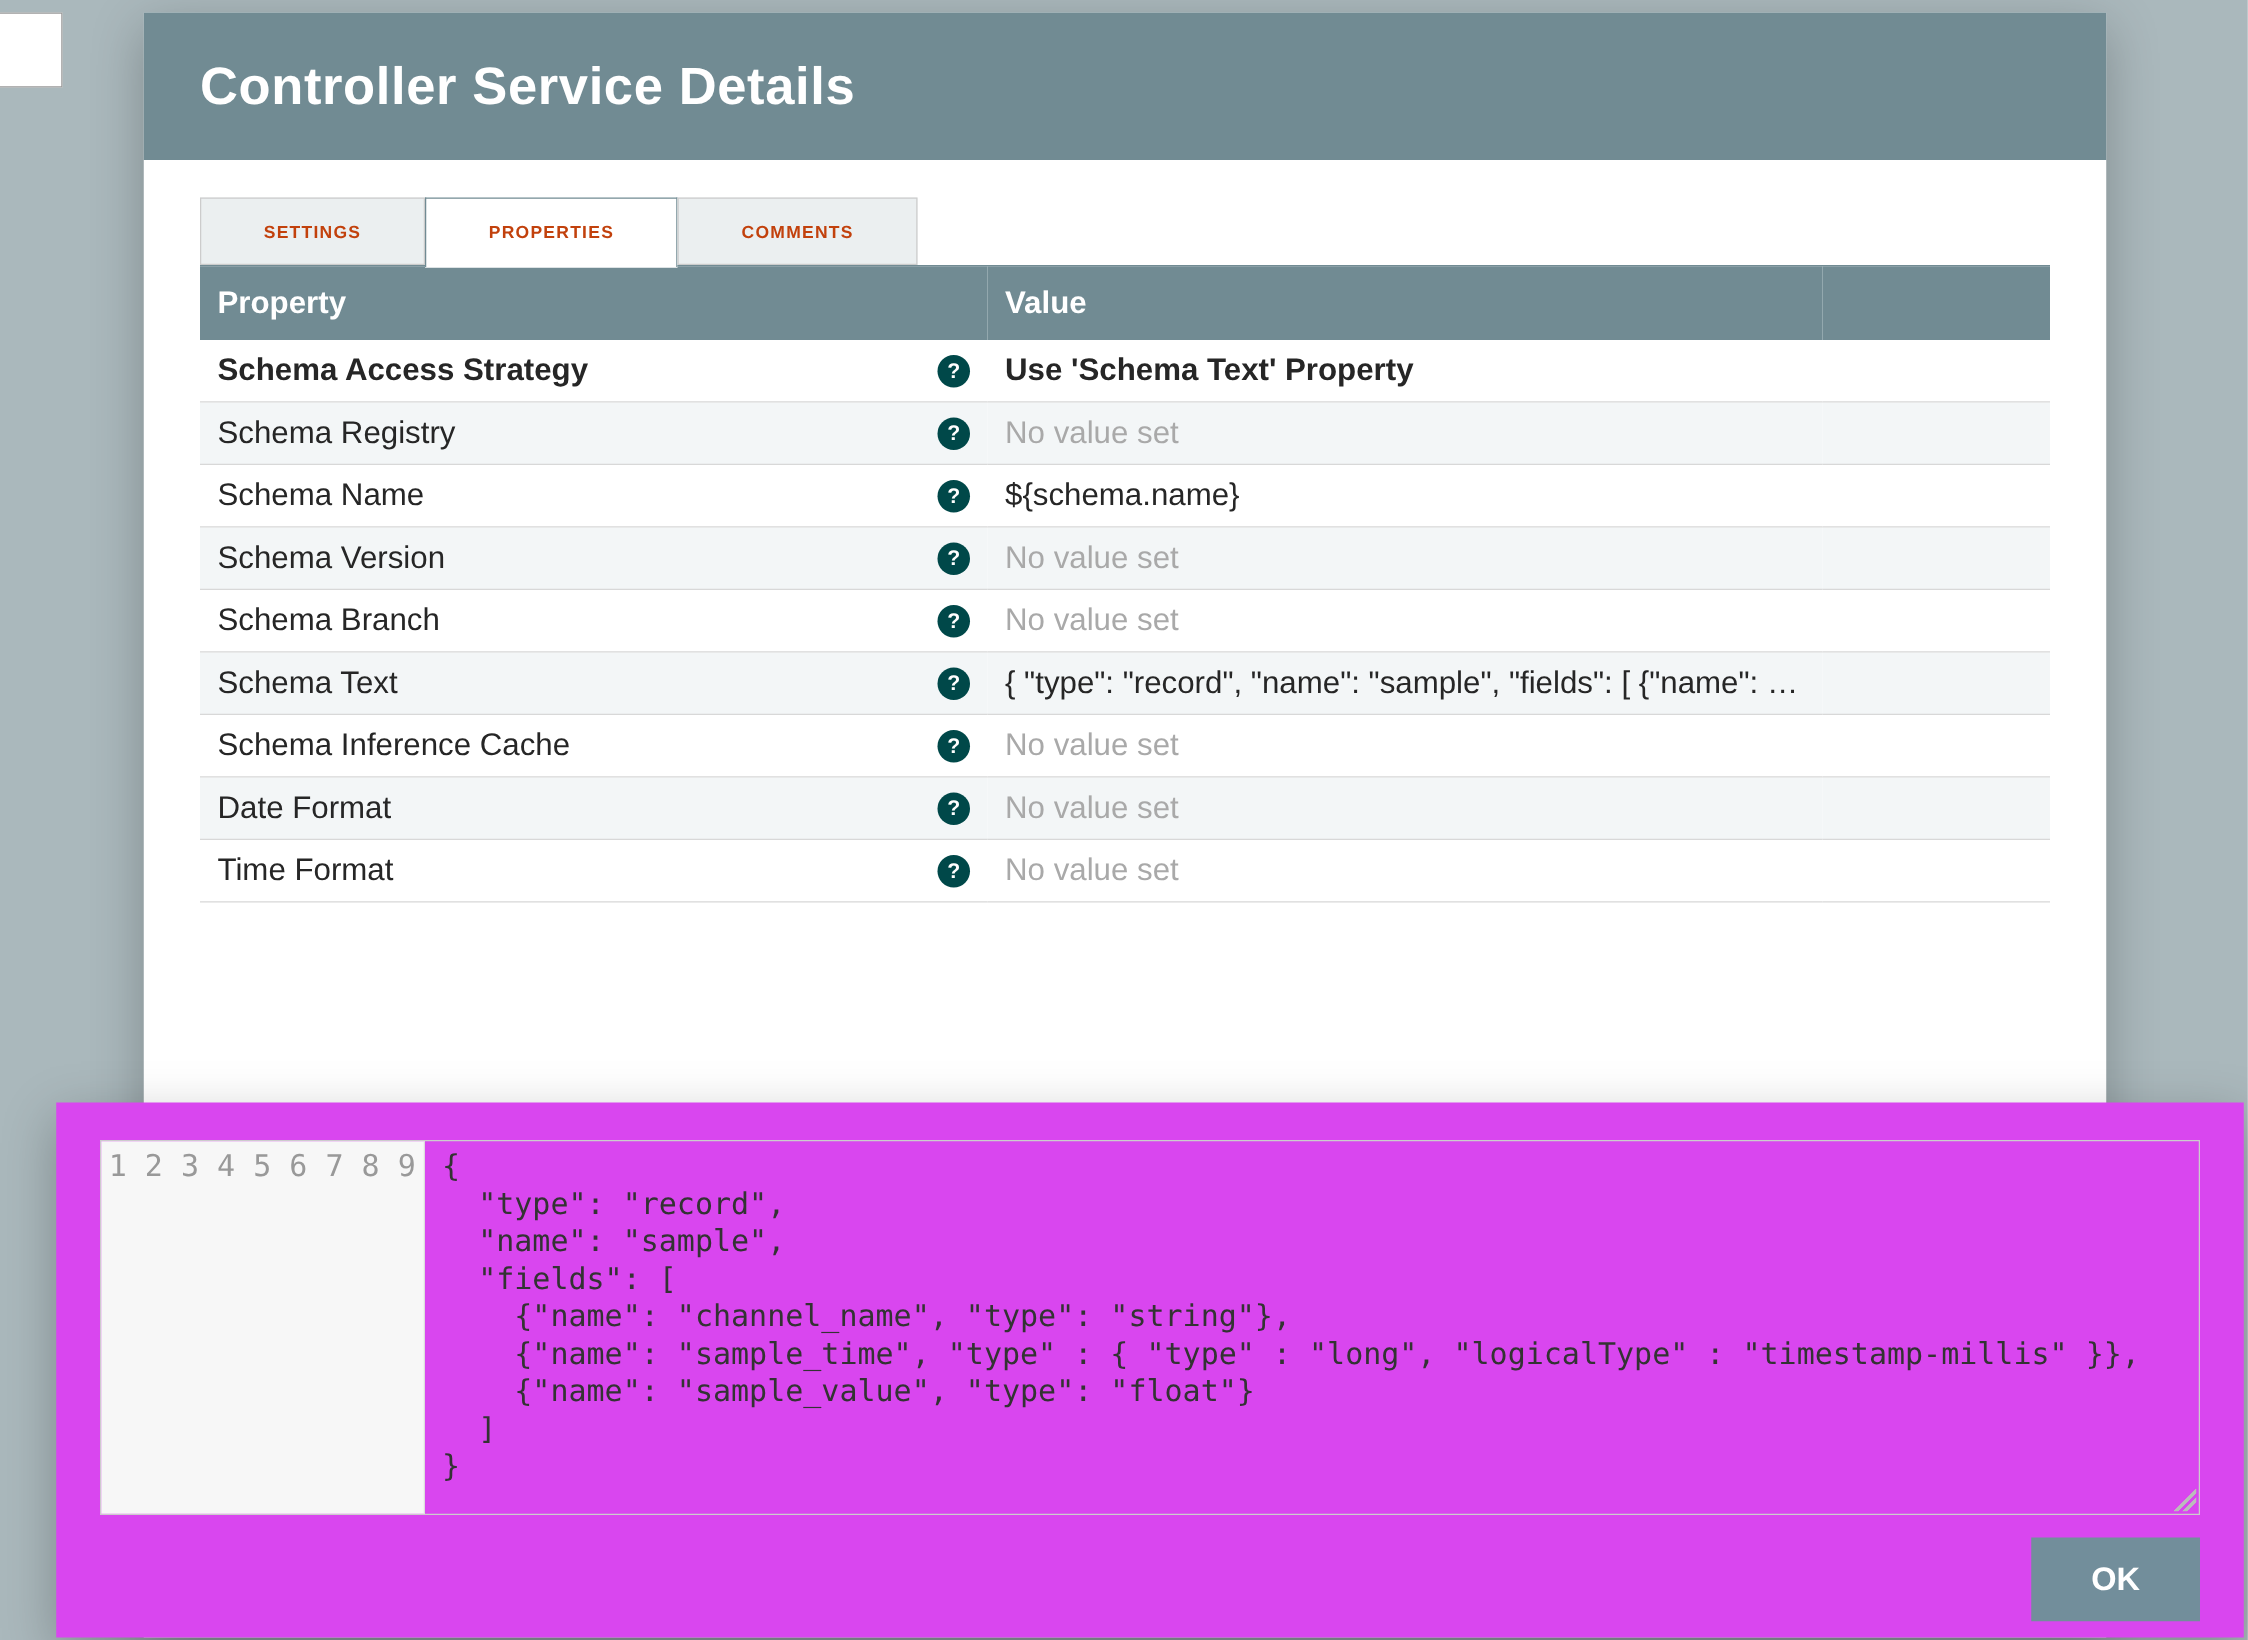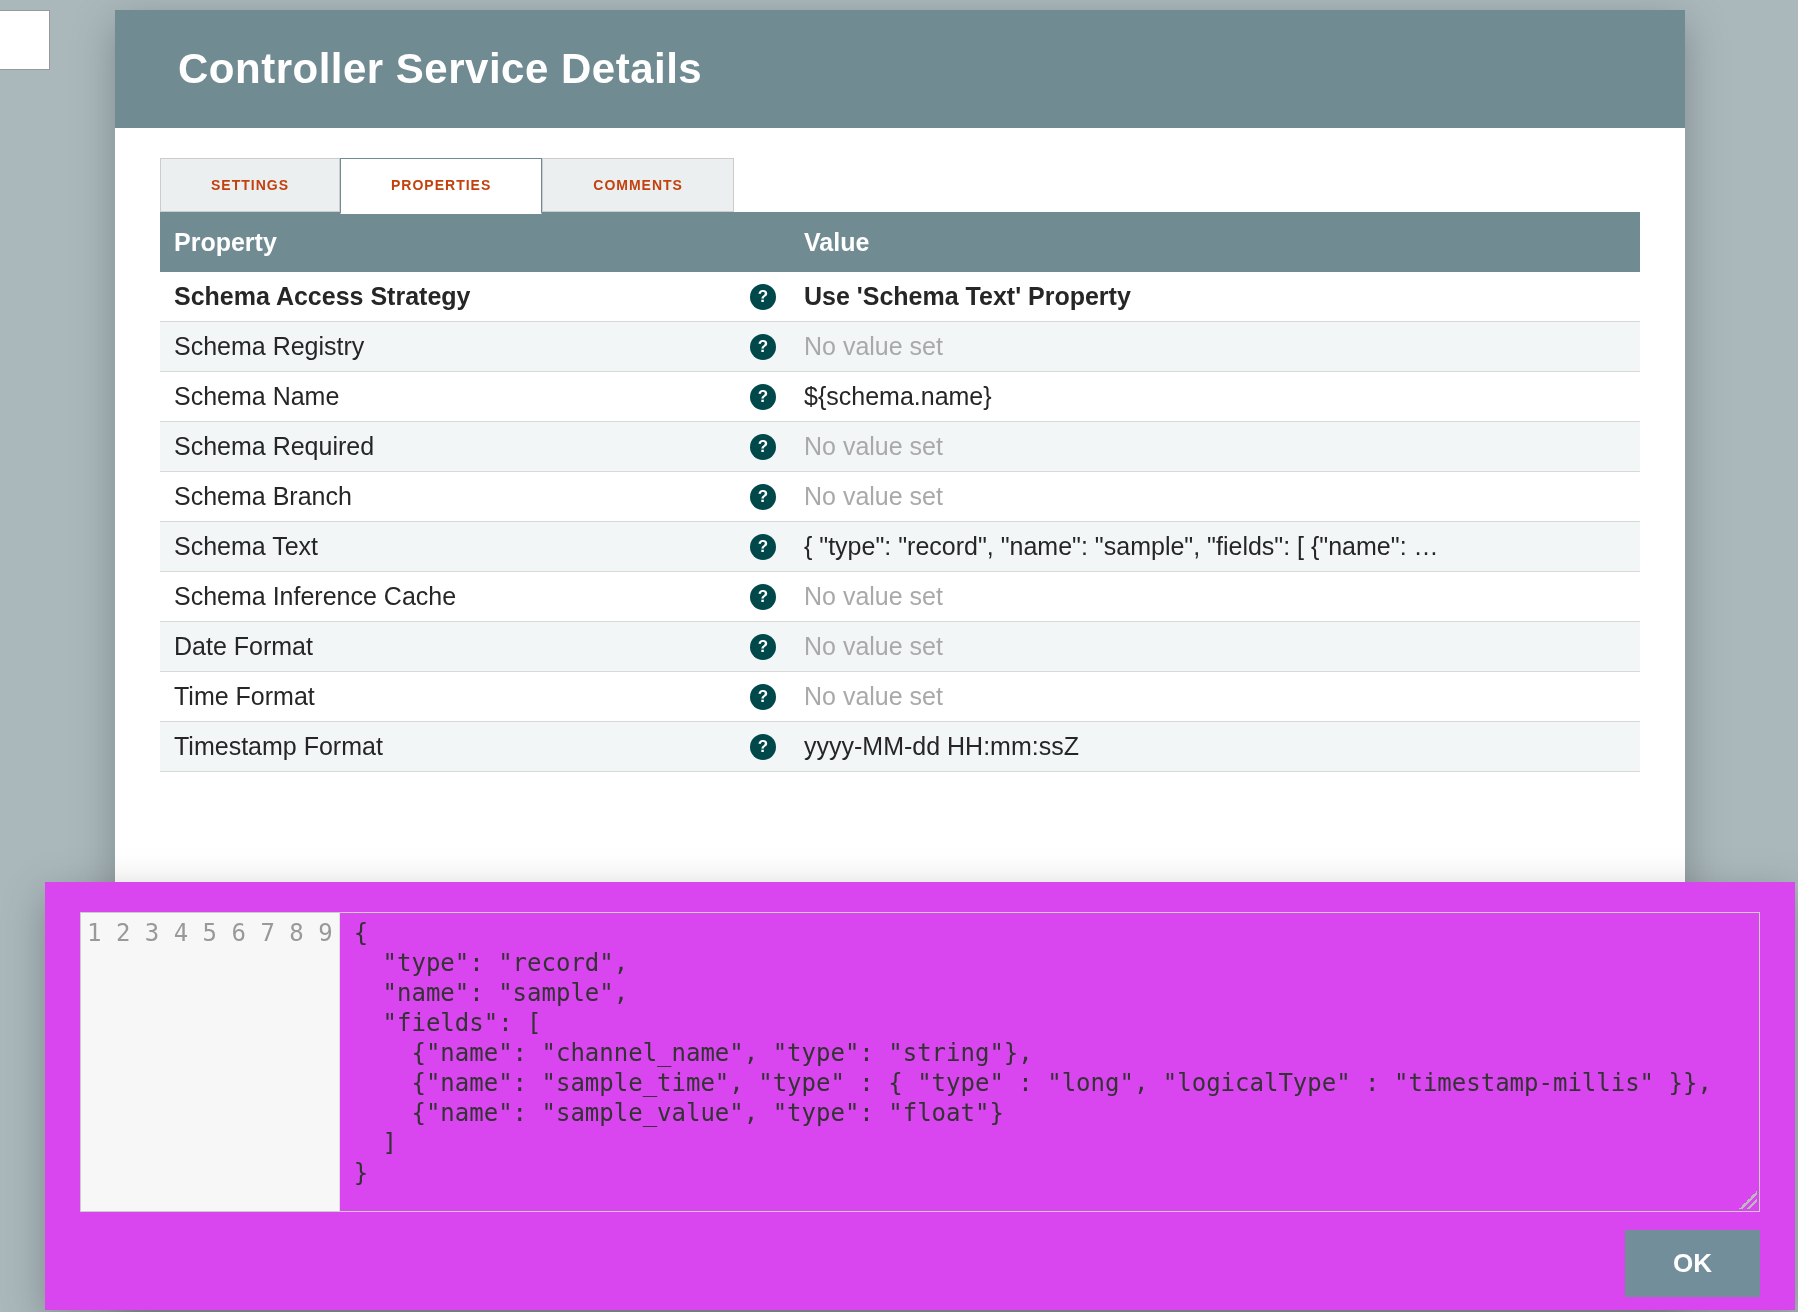--- a/index.html
+++ b/index.html
@@ -17,21 +17,21 @@
     background: #fff;
     box-shadow: 0 12px 40px rgba(0,0,0,0.25);
     z-index: 10;
     display: flex; flex-direction: column;
   }
   .dialog-header {
     background: #718b93;
     color: #fff;
     font-weight: 700;
     font-size: 42px;
-    padding: 35px 63px;
+    padding: 35px 45px;
     letter-spacing: 0.5px;
   }
   .dialog-body { padding: 30px 45px 0 45px; flex: 1; }
   
   .tabrow { display: flex; border-bottom: 1.5px solid #718b93; }
   .tab {
     padding: 18px 50px;
     font-size: 14px;
     font-weight: 600;
     letter-spacing: 1px;
@@ -168,21 +168,21 @@
               </div>
             </td>
             <td>
               <div class="prop-val">${schema.name}</div>
             </td>
             <td></td>
           </tr>
           <tr>
             <td>
               <div class="prop-name">
-                <span>Schema Required</span>
+                <span>Schema Version</span>
                 <span class="help-icon">?</span>
               </div>
             </td>
             <td>
               <div class="prop-val unset">No value set</div>
             </td>
             <td></td>
           </tr>
           <tr>
             <td>
@@ -234,32 +234,20 @@
           </tr>
           <tr>
             <td>
               <div class="prop-name">
                 <span>Time Format</span>
                 <span class="help-icon">?</span>
               </div>
             </td>
             <td>
               <div class="prop-val unset">No value set</div>
-            </td>
-            <td></td>
-          </tr>
-          <tr>
-            <td>
-              <div class="prop-name">
-                <span>Timestamp Format</span>
-                <span class="help-icon">?</span>
-              </div>
-            </td>
-            <td>
-              <div class="prop-val">yyyy-MM-dd HH:mm:ssZ</div>
             </td>
             <td></td>
           </tr>
         </tbody>
     </table>
   </div>
 </div>
 
 <div class="dialog-editor">
   <div class="code-editor">

